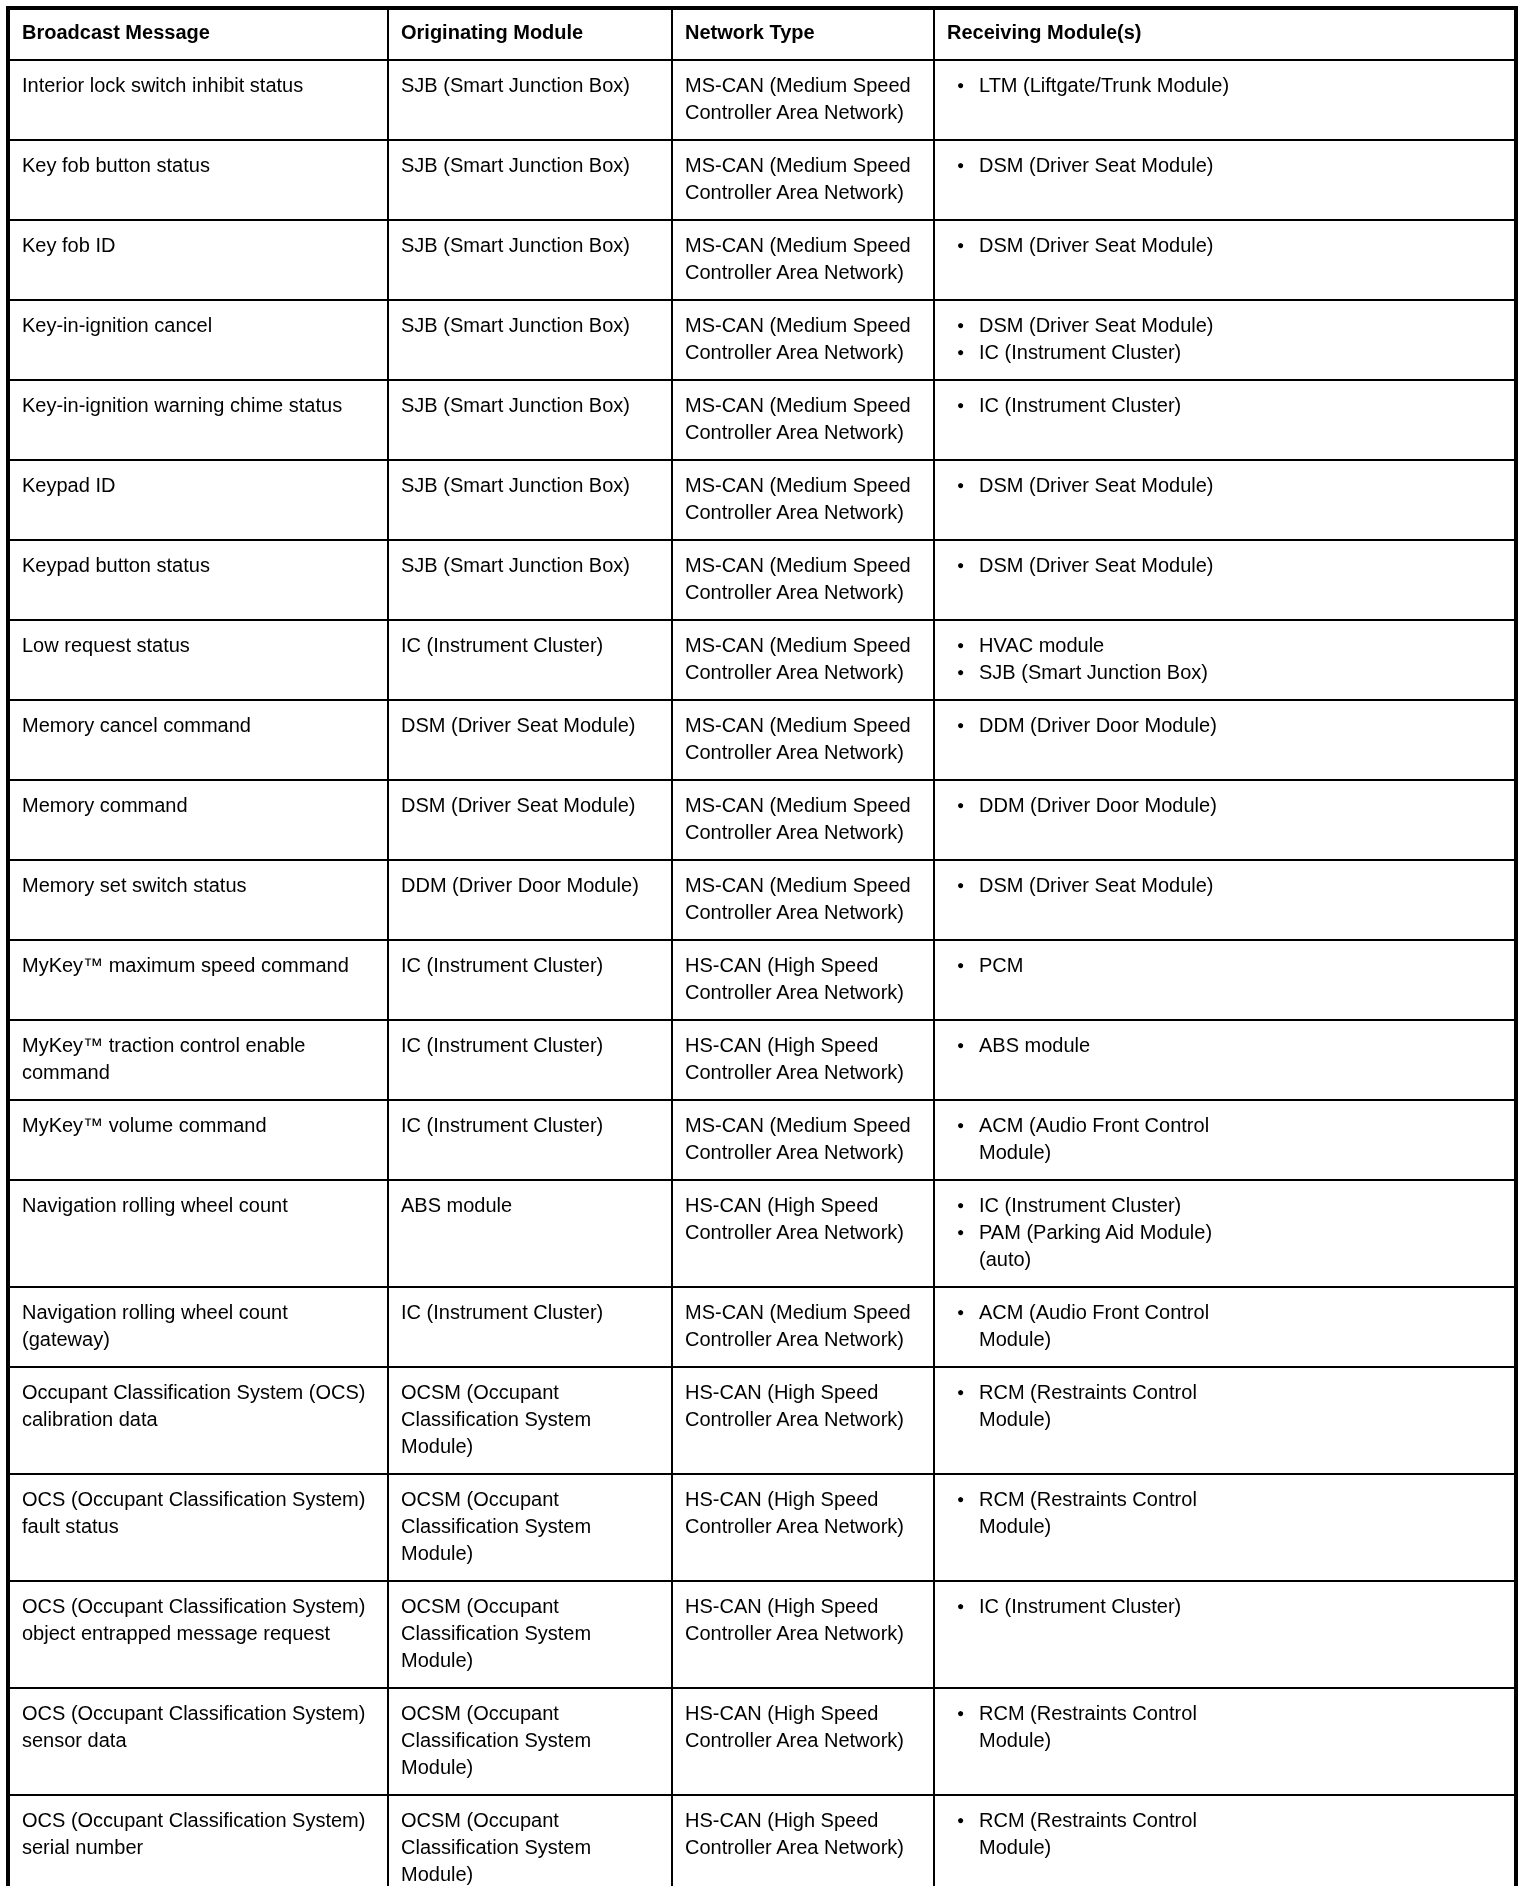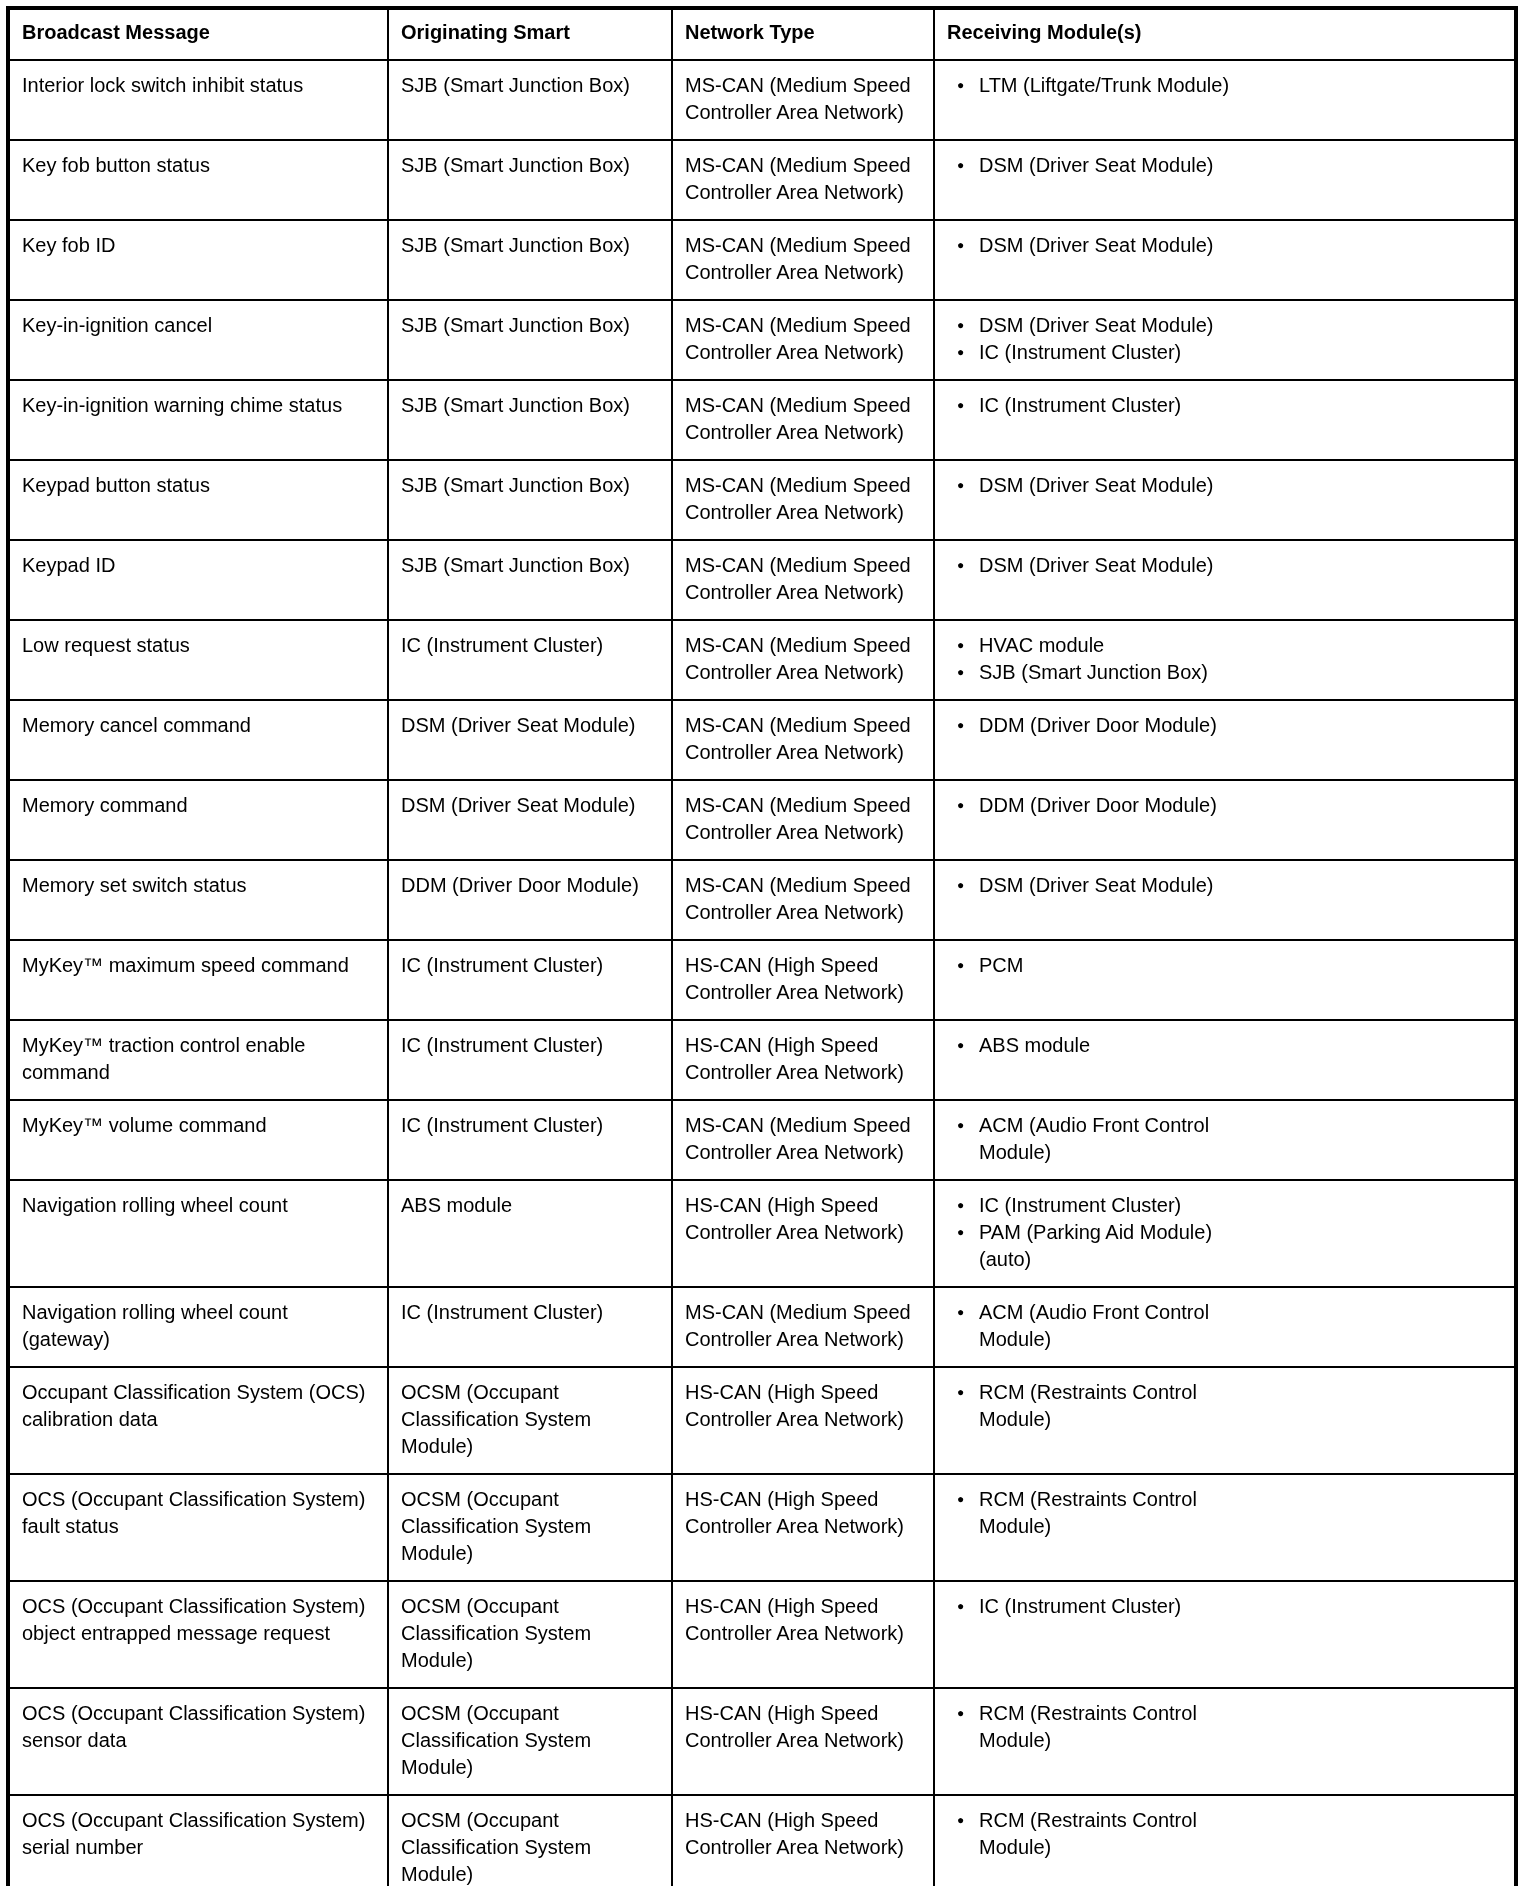--- a/index.html
+++ b/index.html
@@ -52,21 +52,21 @@
 <table class="bm-table">
   <colgroup>
     <col class="c0">
       <col class="c1">
       <col class="c2">
       <col class="c3">
   </colgroup>
   <thead>
     <tr id="header-row">
         <th>Broadcast Message</th>
-        <th>Originating Smart</th>
+        <th>Originating Module</th>
         <th>Network Type</th>
         <th>Receiving Module(s)</th>
       </tr>
   </thead>
   <tbody id="table-body">
       <tr>
         <td>Interior lock switch inhibit status</td>
         <td>SJB (Smart Junction Box)</td>
         <td>MS-CAN (Medium Speed Controller Area Network)</td>
         <td>
@@ -118,32 +118,32 @@
         <td>SJB (Smart Junction Box)</td>
         <td>MS-CAN (Medium Speed Controller Area Network)</td>
         <td>
           <div class="receiver-item">
             <span class="bullet">●</span>
             <span class="receiver-label">IC (Instrument Cluster)</span>
           </div>
         </td>
       </tr>
       <tr>
+        <td>Keypad ID</td>
+        <td>SJB (Smart Junction Box)</td>
+        <td>MS-CAN (Medium Speed Controller Area Network)</td>
+        <td>
+          <div class="receiver-item">
+            <span class="bullet">●</span>
+            <span class="receiver-label">DSM (Driver Seat Module)</span>
+          </div>
+        </td>
+      </tr>
+      <tr>
         <td>Keypad button status</td>
-        <td>SJB (Smart Junction Box)</td>
-        <td>MS-CAN (Medium Speed Controller Area Network)</td>
-        <td>
-          <div class="receiver-item">
-            <span class="bullet">●</span>
-            <span class="receiver-label">DSM (Driver Seat Module)</span>
-          </div>
-        </td>
-      </tr>
-      <tr>
-        <td>Keypad ID</td>
         <td>SJB (Smart Junction Box)</td>
         <td>MS-CAN (Medium Speed Controller Area Network)</td>
         <td>
           <div class="receiver-item">
             <span class="bullet">●</span>
             <span class="receiver-label">DSM (Driver Seat Module)</span>
           </div>
         </td>
       </tr>
       <tr>

